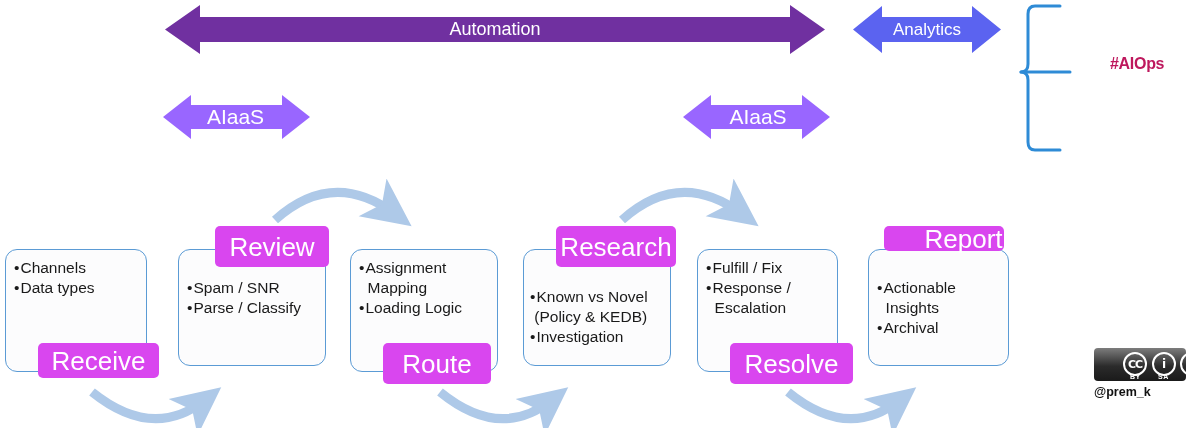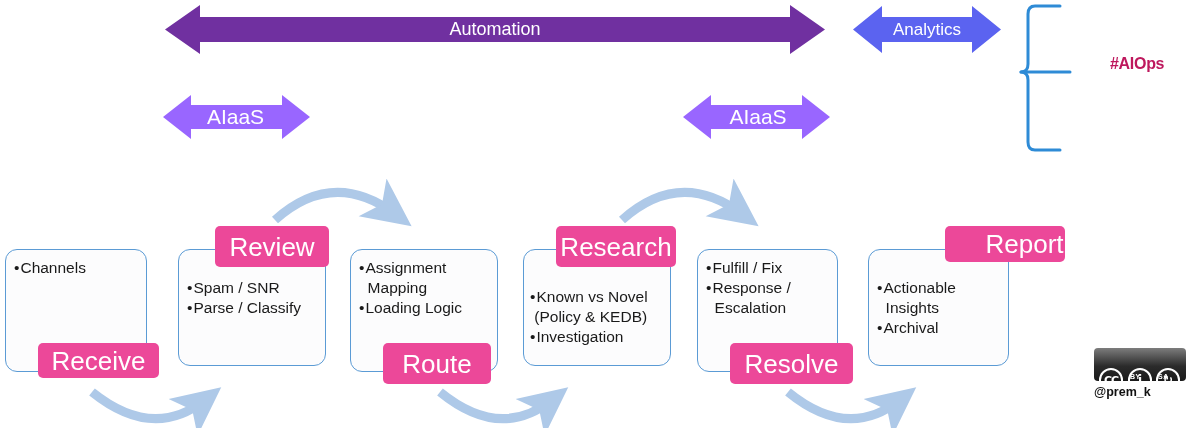--- a/index.html
+++ b/index.html
@@ -40,38 +40,39 @@
   }
   .proc-list{
     position:absolute;left:8px;top:8px;right:4px;
     font-size:15.5px;line-height:20px;color:#1a1a1a;
   }
   .proc-list div{white-space:pre;}
   .bullet::before{content:"\2022";margin-right:1px;}
 
   
   .stage-label{
-    position:absolute;background:#ec4899;border-radius:5px;
+    position:absolute;background:#d946ef;border-radius:5px;
     color:#ffffff;font-size:26px;line-height:1;
     display:flex;align-items:center;justify-content:center;
     box-sizing:border-box;padding:0 9px;white-space:nowrap;
   }
 
   
   #cc-badge{
     position:absolute;left:1094px;top:348px;width:92px;height:33px;
     background:linear-gradient(#7d7d7d,#2b2b2b 55%,#1a1a1a);
     border-radius:4px;overflow:hidden;
   }
   #cc-badge .ring{
-    position:absolute;top:20px;width:24px;height:24px;border-radius:50%;
+    position:absolute;top:4px;width:24px;height:24px;border-radius:50%;
     border:2.6px solid #ffffff;box-sizing:border-box;
     color:#ffffff;font-size:12px;font-weight:bold;
     display:flex;align-items:center;justify-content:center;
     font-family:"DejaVu Sans", sans-serif;
+    margin-left:24px;
   }
   #cc-badge .r1{left:5px;font-size:11px;letter-spacing:-1px;}
   #cc-badge .r2{left:34px;}
   #cc-badge .r3{left:62px;}
   #cc-badge .sub{
     position:absolute;bottom:1px;color:#ffffff;font-size:7px;
     font-weight:bold;letter-spacing:0.5px;
   }
   #cc-badge .s2{left:36px;}
   #cc-badge .s3{left:64px;}
@@ -120,20 +121,21 @@
   <div class="arrow-label" id="automation-label">Automation</div>
   <div class="arrow-label" id="analytics-label">Analytics</div>
   <div class="arrow-label" id="aiaas-left-label">AIaaS</div>
   <div class="arrow-label" id="aiaas-right-label">AIaaS</div>
 
   <div id="aiops-text">#AIOps</div>
 
   <div class="proc-box" style="left:5px;top:249px;width:142px;height:123px;">
     <div class="proc-list">
       <div class="bullet">Channels</div>
+      <div class="bullet">Data types</div>
     </div>
   </div>
   <div class="stage-label" style="left:38px;top:343px;width:121px;height:35px;">Receive</div>
 
   <div class="proc-box" style="left:178px;top:249px;width:148px;height:117px;">
     <div class="proc-list" style="top:28px;">
       <div class="bullet">Spam / SNR</div>
       <div class="bullet">Parse / Classify</div>
     </div>
   </div>
@@ -166,21 +168,21 @@
   </div>
   <div class="stage-label" style="left:730px;top:343px;width:123px;height:41px;">Resolve</div>
 
   <div class="proc-box" style="left:868px;top:249px;width:141px;height:117px;">
     <div class="proc-list" style="top:28px;">
       <div class="bullet">Actionable</div>
       <div>  Insights</div>
       <div class="bullet">Archival</div>
     </div>
   </div>
-  <div class="stage-label" style="left:945px;top:226px;width:120px;height:36px;padding-left:48px;">Report</div>
+  <div class="stage-label" style="left:884px;top:226px;width:120px;height:25px;padding-left:48px;">Report</div>
 
   <div id="cc-badge">
     <div class="ring r1">CC</div>
     <div class="ring r2">i</div>
     <div class="ring r3">↻</div>
     <div class="sub s2">BY</div>
     <div class="sub s3">SA</div>
   </div>
   <div id="prem-handle">@prem_k</div>
 

